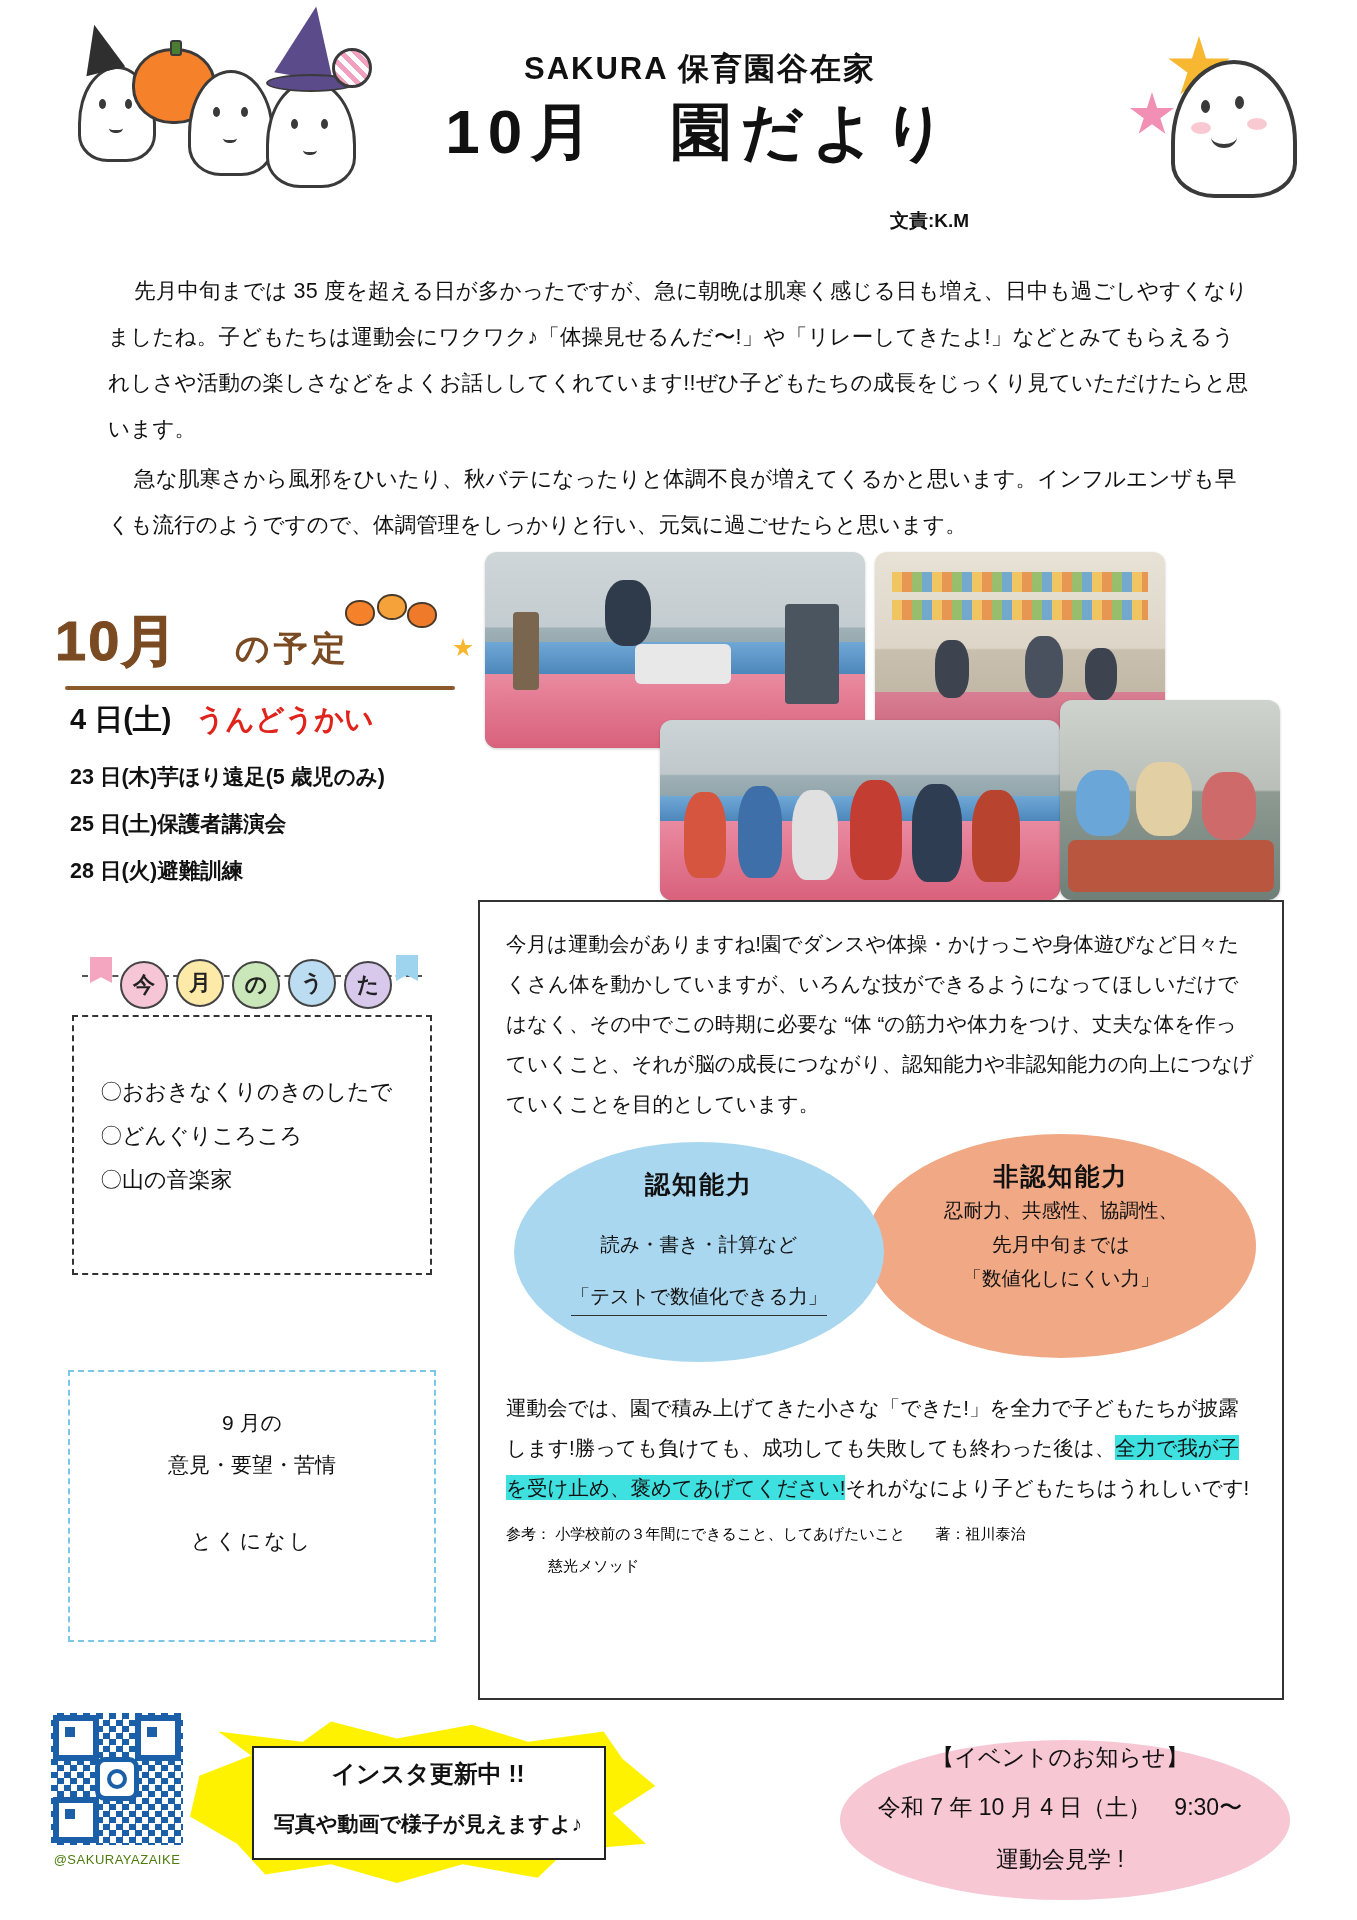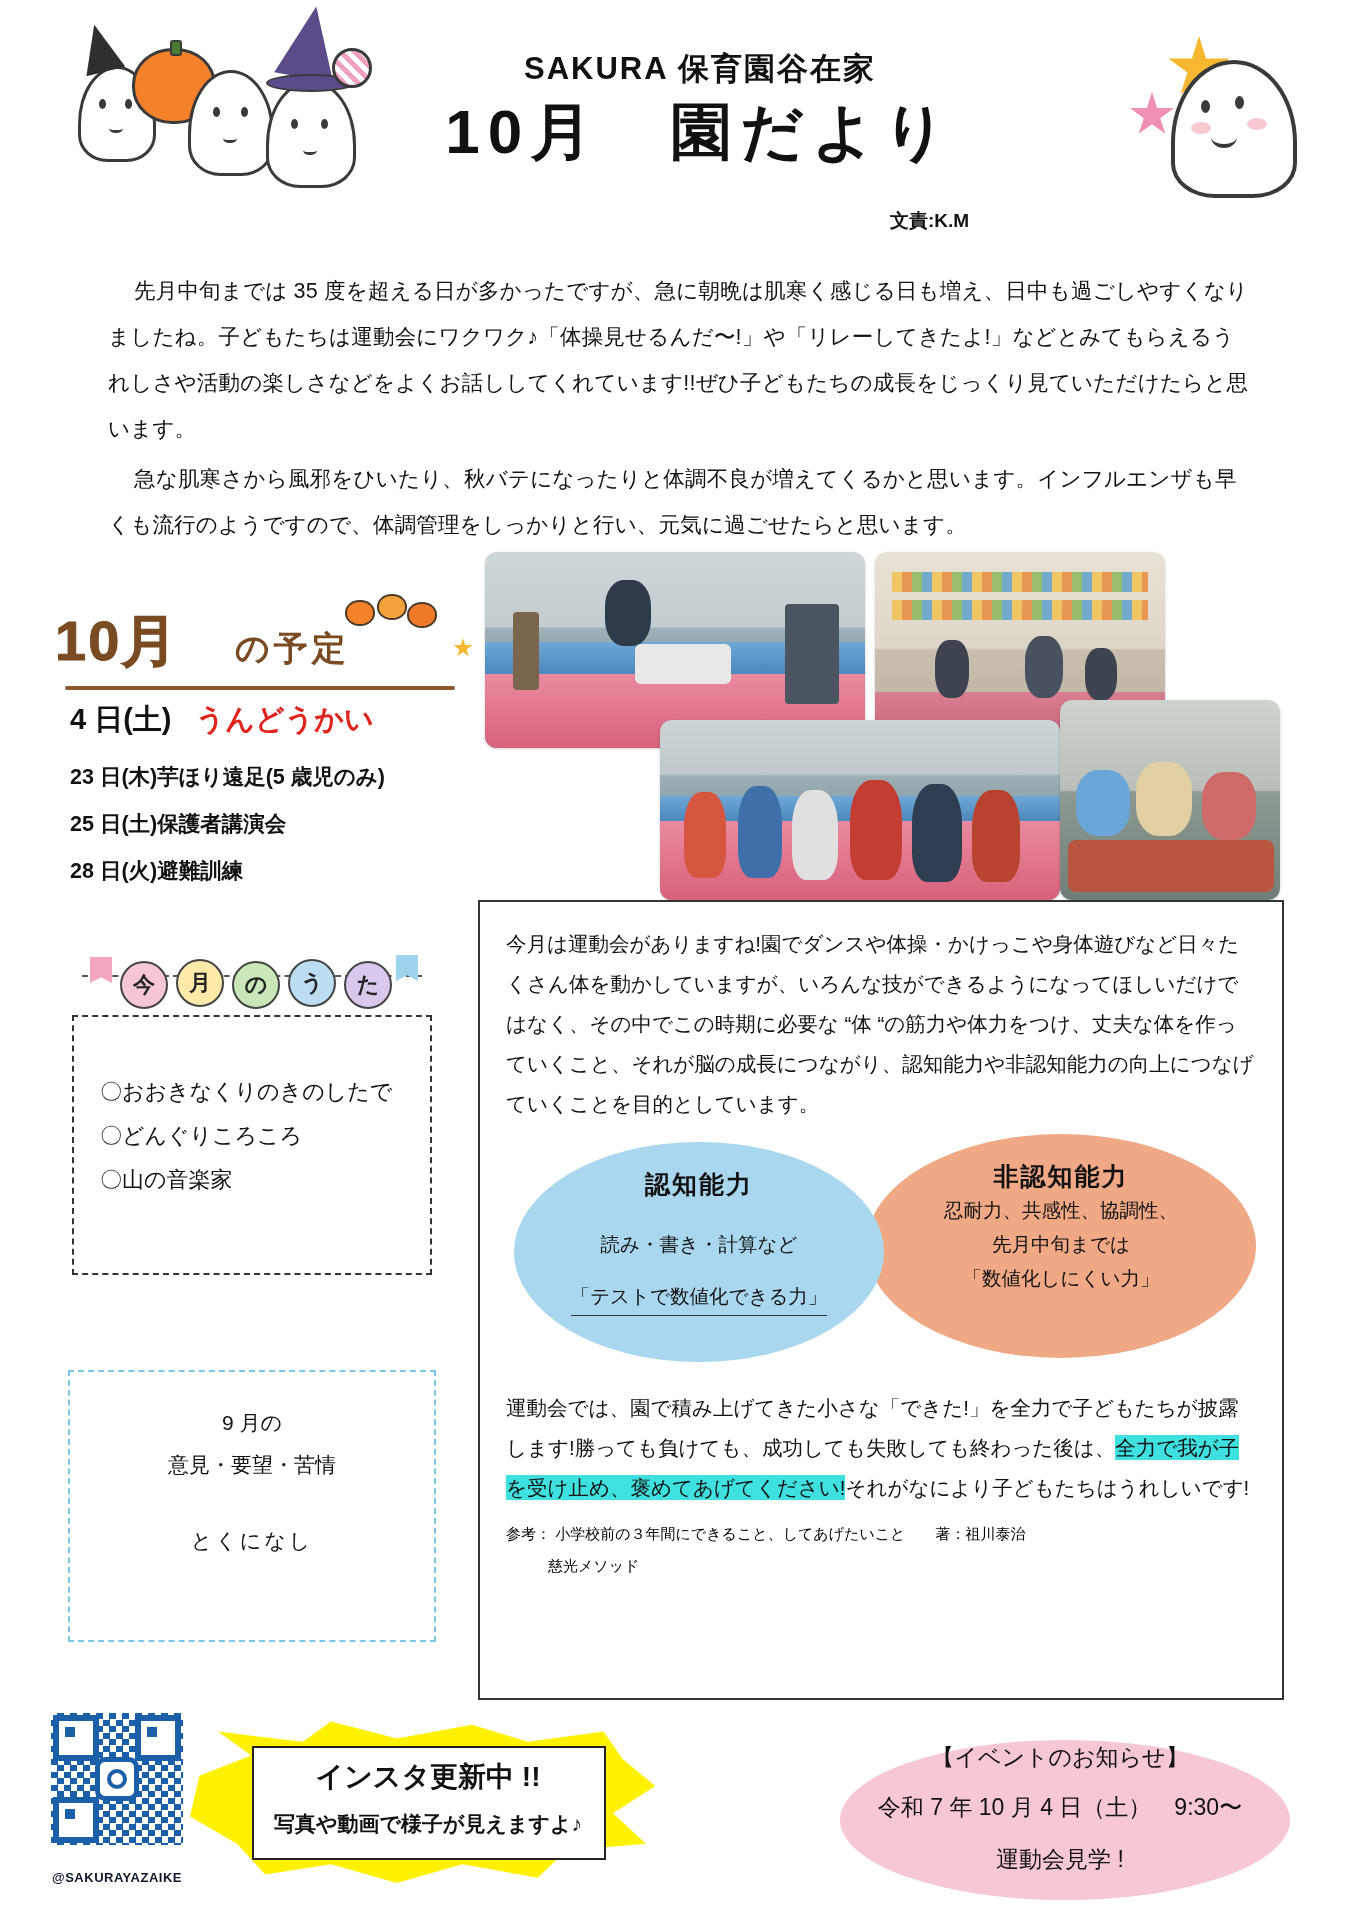--- a/index.html
+++ b/index.html
@@ -435,24 +435,24 @@
     border-radius: 10px;
     background: #fff;
   }
   .qr .ig::after {
     content:"";
     position:absolute; left:50%; top:50%;
     transform:translate(-50%,-50%);
     width:12px;height:12px;border:4px solid #1b5fa8;border-radius:50%;
   }
   .qr-label {
-    margin-top: 22px;
+    margin-top: 4px;
     font-size: 13px;
-    font-weight: bold;
-    color: #0f172a;
+    font-weight: normal;
+    color: #4d7c0f;
     letter-spacing: .5px;
   }
 
   
   .insta {
     position: absolute;
     left: 190px;
     top: 1718px;
     width: 470px;
     height: 170px;
@@ -469,21 +469,21 @@
     left: 62px; top: 28px;
     width: 350px; height: 110px;
     background: #ffffff;
     border: 2px solid #222;
   }
   .insta-l1 {
     position: absolute;
     left: 78px; top: 40px;
     width: 320px;
     text-align: center;
-    font-size: 28px;
+    font-size: 24px;
     font-weight: bold;
     color: #111;
   }
   .insta-l2 {
     position: absolute;
     left: 68px; top: 92px;
     width: 340px;
     text-align: center;
     font-size: 21px;
     font-weight: bold;

